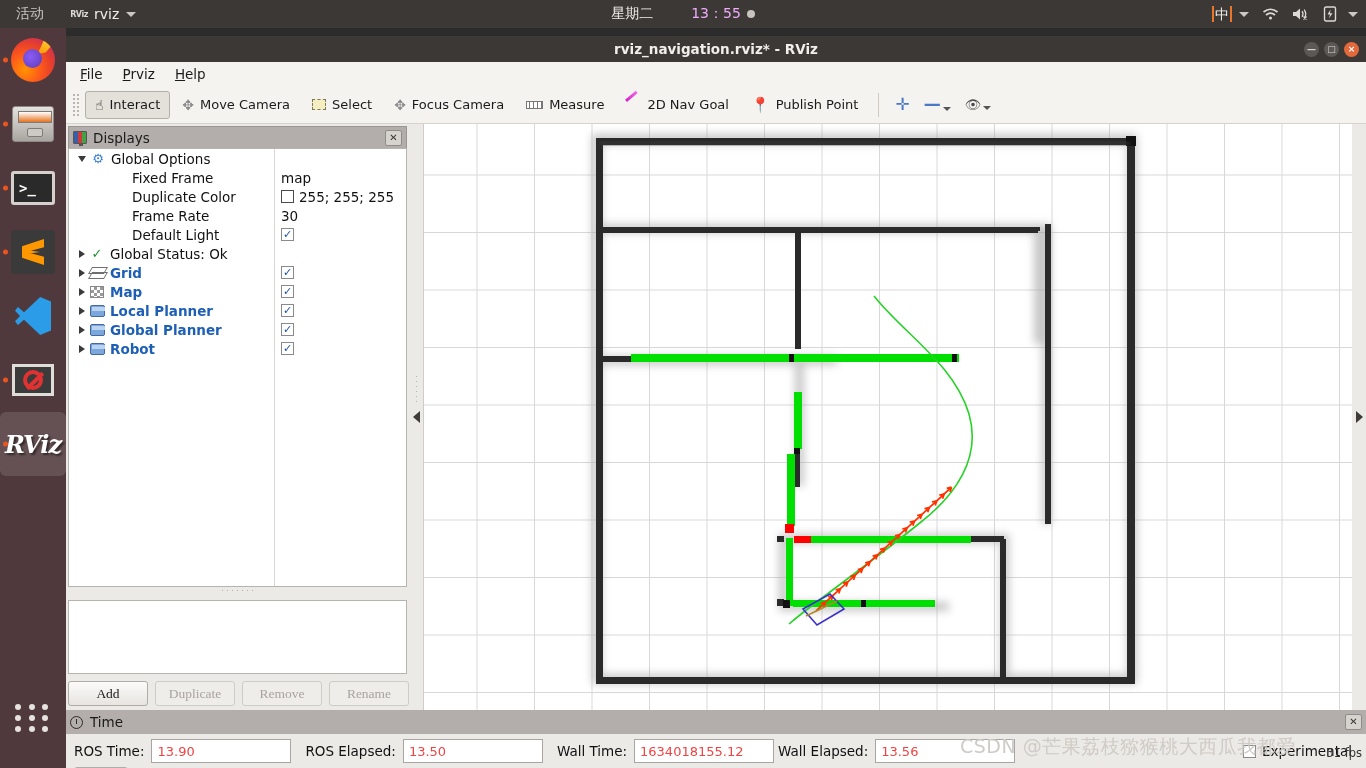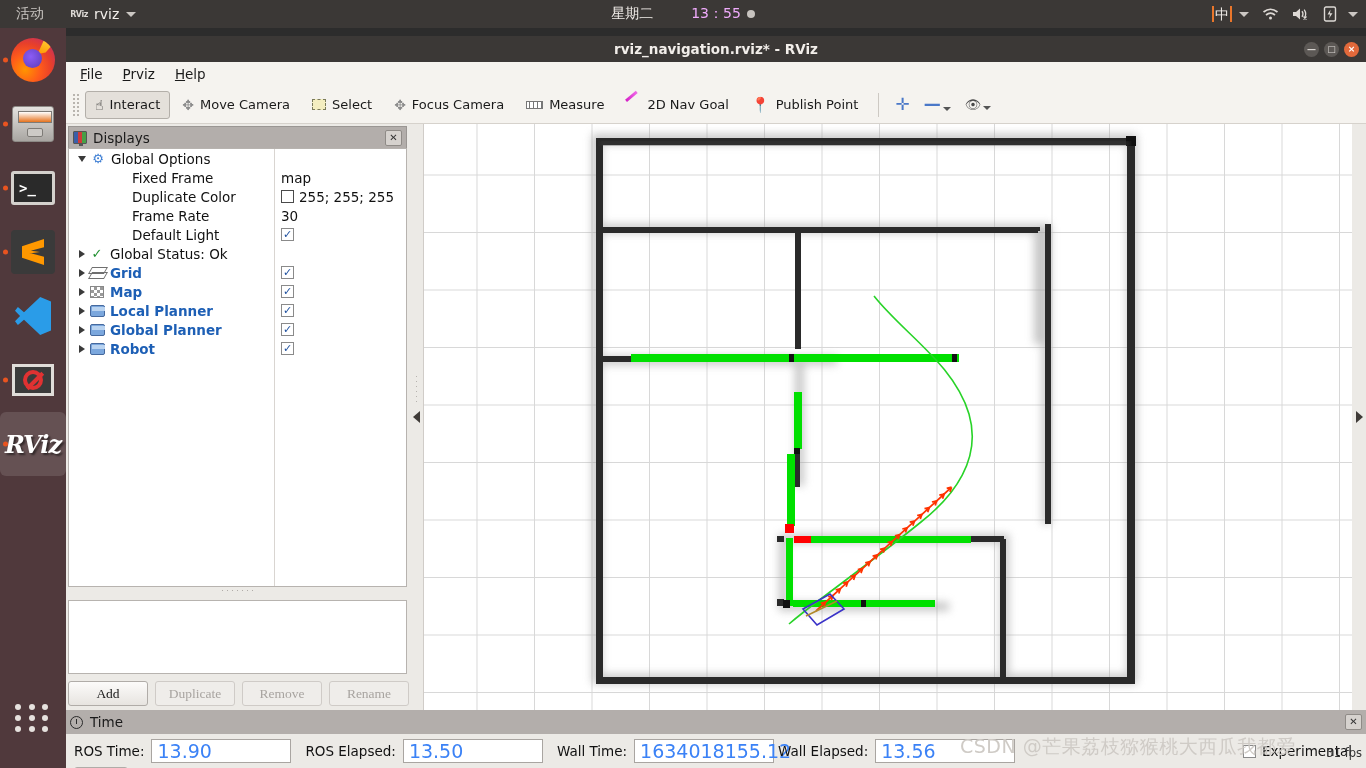--- a/index.html
+++ b/index.html
@@ -405,21 +405,21 @@
     border-radius:2px;display:flex;align-items:center;justify-content:center;
     font-size:10px;color:#333;line-height:1;
   }
   #time-fields {
     height: 30px; display:flex; align-items:center; padding: 4px 8px 0 8px; gap: 0;
     font-size: 13.5px; color:#111;
   }
   .tf-label { margin-right: 7px; white-space: nowrap; }
   .tf-input {
     height: 24px; border: 1px solid #a9a5a1; background:#fff;
-    font-size: 19px; color:#3b82f6; padding: 0 5px;
+    font-size: 13px; color:#ef4444; padding: 0 5px;
     display:flex; align-items:center;
   }
   #status-row {
     height: 28px; display:flex; align-items:center; padding: 0 8px; gap: 10px;
     font-size: 13.5px; color:#111;
   }
   .reset-btn {
     height: 22px; padding: 0 8px;
     background: linear-gradient(180deg,#fcfbfa,#e7e4e0);
     border: 1px solid #b0aca8; border-radius: 3px;

